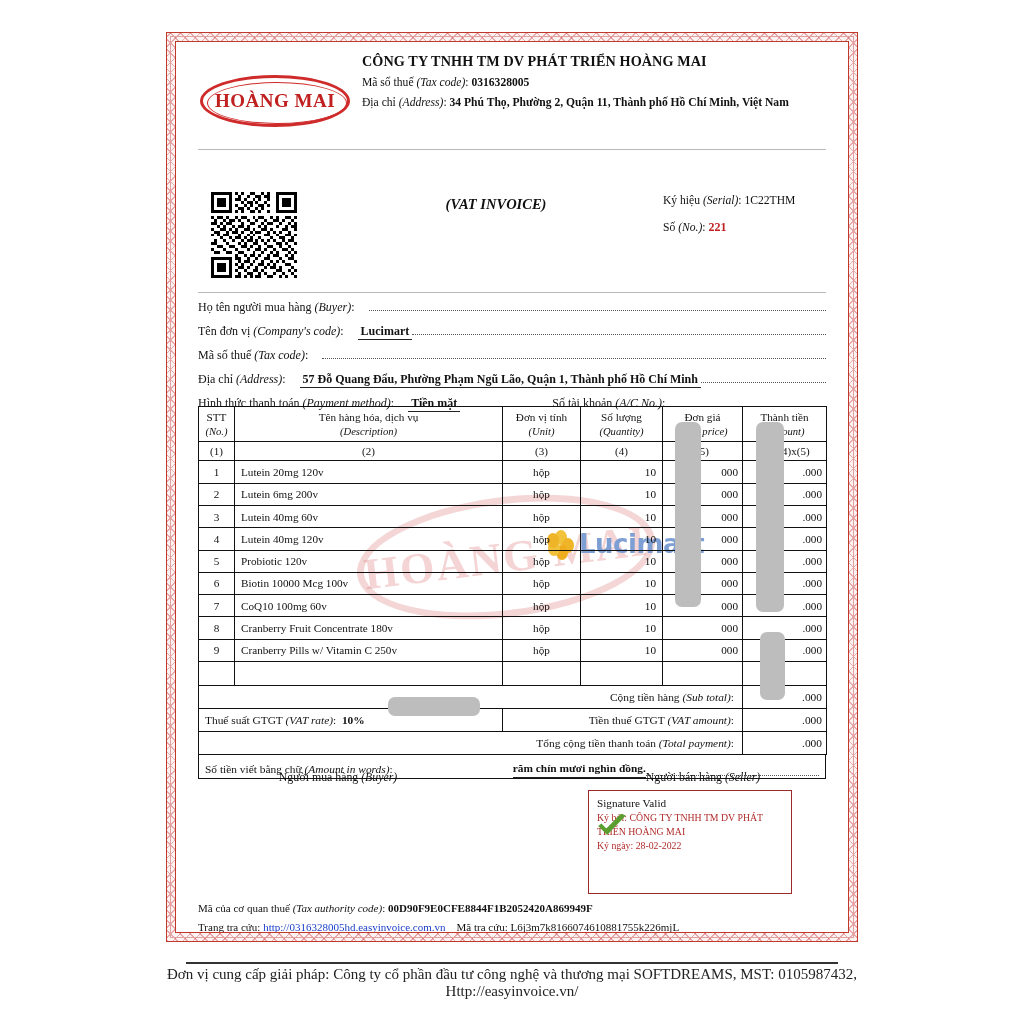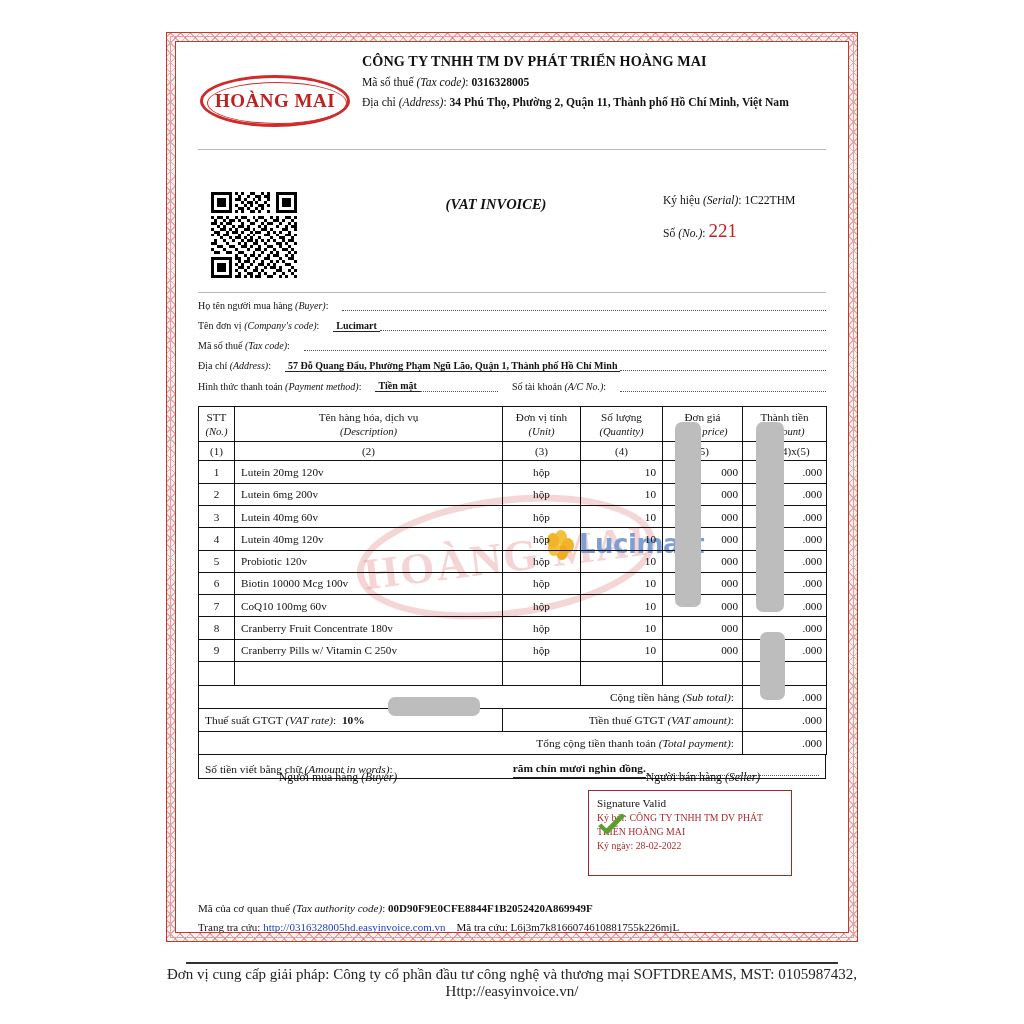--- a/index.html
+++ b/index.html
@@ -127,25 +127,25 @@
   .ttl-center { position: absolute; left: 160px; top: 38px; width: 320px; text-align: center; }
   .ttl-main { font-size: 20.5px; font-weight: bold; letter-spacing: .3px; }
   .ttl-sub { font-size: 14.5px; font-weight: bold; font-style: italic; margin-top: 6px; }
   .ttl-date {
     font-size: 11.6px; margin-top: 10px;
     display: flex; justify-content: center; align-items: flex-end; gap: 4px; white-space: nowrap;
   }
   .dotu { border-bottom: 1.2px dotted #333; padding: 0 3px; font-weight: normal; }
   .ttl-right { position: absolute; left: 487px; top: 42px; font-size: 11.6px; }
   .ttl-right .row { margin-bottom: 13px; }
-  .serial-no { font-weight: normal; font-size: 19px; color: #c02020; }
+  .serial-no { font-weight: bold; font-size: 12px; color: #c02020; }
 
   
   .buyer { position: absolute; left: 22px; top: 258px; width: 628px; z-index: 3; }
-  .binfo { display: flex; align-items: center; font-size: 10px; margin-bottom: 8.5px; white-space: nowrap; }
+  .binfo { display: flex; align-items: flex-start; font-size: 12px; margin-bottom: 8.5px; white-space: nowrap; }
   .blabel { flex: 0 0 auto; }
   .bval { font-weight: bold; padding: 0 3px; border-bottom: 1.4px solid #222; }
   .bfill { flex: 1 1 auto; border-bottom: 1.3px dotted #555; height: 11px; }
   .bgap { flex: 0 0 14px; }
 
   
   .tbl { position: absolute; left: 22px; top: 364px; width: 628px; z-index: 3; }
   table { border-collapse: collapse; width: 628px; table-layout: fixed; font-size: 11.2px; border-radius: 15px; }
   th, td { border: 1px solid #111; padding: 0; }
   .c1 { width: 36px; }
@@ -185,21 +185,21 @@
     pointer-events: none;
   }
 
   
   .sig { position: absolute; left: 22px; top: 728px; width: 628px; z-index: 3; }
   .sig-lbl { font-size: 11.8px; text-align: center; }
   .buyer-sig { position: absolute; left: 25px; top: 0; width: 230px; }
   .seller-sig { position: absolute; left: 390px; top: 0; width: 230px; }
   .sig-box {
     position: absolute; left: 390px; top: 20px;
-    width: 204px; height: 86px;
+    width: 204px; height: 104px;
     border: 1.2px solid #9b2b2b;
     padding: 6px 8px;
   }
   .sig-valid { font-size: 11.2px; color: #111; margin-bottom: 2px; }
   .sig-red { font-size: 9.8px; color: #b02b2b; line-height: 1.42; }
   .check {
     position: absolute; left: 6px; top: 22px;
     width: 34px; height: 26px;
   }
 

